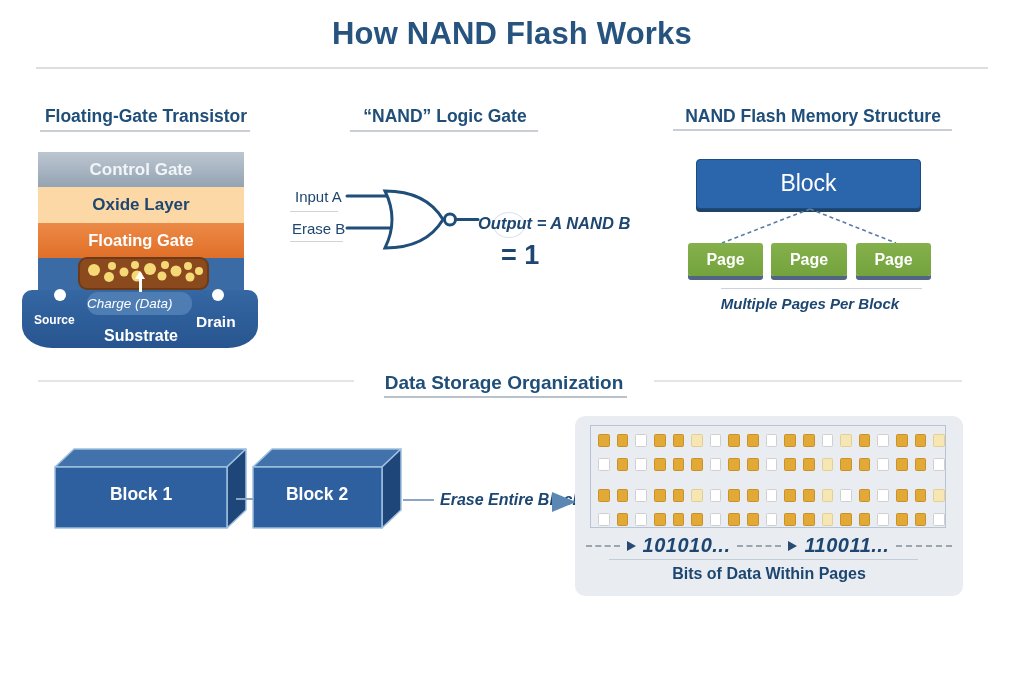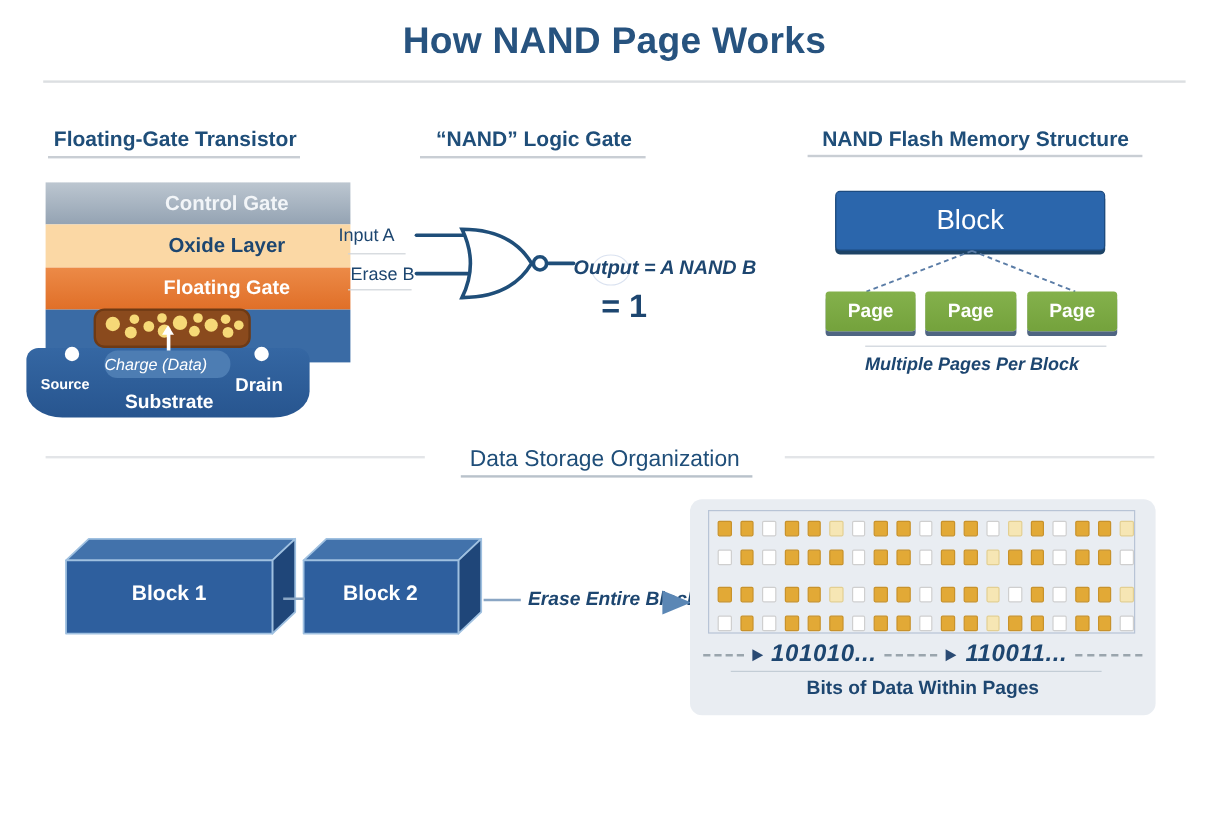--- a/index.html
+++ b/index.html
@@ -5,21 +5,21 @@
   html,body{margin:0;padding:0;background:#fff;}
   #canvas{position:relative;width:1024px;height:683px;background:#ffffff;overflow:hidden;
           font-family:"Liberation Sans",sans-serif;color:#1f4e79;}
   .abs{position:absolute;}
   
   .main-title{left:0;top:16px;width:1024px;text-align:center;font-size:31px;font-weight:bold;color:#27537f;letter-spacing:.2px;}
   .main-rule{left:36px;top:67px;width:952px;height:2px;background:#dcdfe2;}
   .sec-title{font-size:17.5px;font-weight:bold;color:#1f4e79;}
   .sec-rule{height:2px;background:#c9ced4;}
   
-  .layer{left:38px;width:206px;text-align:center;font-weight:bold;padding-left:48px;}
+  .layer{left:38px;width:206px;text-align:center;font-weight:bold;}
   .lay-control{top:152px;height:35px;line-height:35px;font-size:17px;color:#f2f5f8;
     background:linear-gradient(#bcc6d0,#94a3b3);}
   .lay-oxide{top:187px;height:36px;line-height:36px;font-size:17px;color:#1d4670;background:#fbd8a5;}
   .lay-float{top:223px;height:35px;line-height:35px;font-size:16.5px;color:#fff;
     background:linear-gradient(#ec8a47,#e06f28);}
   .lay-blue{top:258px;height:44px;background:#3a6ba5;}
   .substrate{left:22px;top:290px;width:236px;height:58px;background:linear-gradient(#3567a3,#27558f);
     border-radius:10px 10px 30px 30px / 10px 10px 22px 22px;}
   .charge-box{left:78px;top:257px;width:127px;height:29px;background:#8a4a1d;border:2px solid #6e3a15;border-radius:9px;}
   .charge-arrow-line{left:139px;top:277px;width:3px;height:21px;background:#fff;}
@@ -41,21 +41,21 @@
     text-align:center;line-height:46px;}
   .page-box{top:243px;width:75px;height:33px;background:linear-gradient(#84b14c,#74a23c);
     border-radius:3px;box-shadow:0 4px 0 #4f6582;color:#fff;font-weight:bold;font-size:16px;
     text-align:center;line-height:33px;}
   .mem-cap-rule{left:721px;top:288px;width:201px;height:1px;background:#ccd3da;}
   .mem-cap{left:688px;top:295px;width:244px;text-align:center;font-style:italic;font-weight:bold;
     font-size:15px;color:#1d4670;}
   
   .ds-rule{left:38px;top:380px;width:924px;height:2px;background:#e3e5e8;}
   .ds-title{left:354px;top:370px;width:300px;text-align:center;background:#fff;
-    font-size:19px;font-weight:normal;color:#1f4e79;padding:2px 0 21px;}
+    font-size:19px;font-weight:bold;color:#1f4e79;padding:2px 0 21px;}
   .ds-underline{left:384px;top:396px;width:243px;height:2px;background:#b9c2cb;}
   .blk3d-label{top:484px;width:130px;text-align:center;color:#fff;font-weight:bold;font-size:17.5px;}
   .erase-label{left:440px;top:491px;font-size:16px;font-style:italic;font-weight:bold;color:#1d4670;}
   .erase-arrow{left:552px;top:492px;width:0;height:0;border-top:10px solid transparent;
     border-bottom:10px solid transparent;border-left:24px solid #5b87b5;}
   
   .bits-panel{left:575px;top:416px;width:388px;height:180px;background:#e9edf2;border-radius:10px;}
   .bits-frame{left:15px;top:9px;width:356px;height:103px;border:1px solid #b8c4d6;box-sizing:border-box;
     padding:0 0 0 7px;}
   .bit-row{display:flex;gap:7px;}
@@ -72,21 +72,21 @@
   .stream-label{font-size:20px;font-weight:bold;font-style:italic;color:#1d4670;letter-spacing:.5px;}
   .bits-cap-rule{left:34px;top:143px;width:309px;height:1px;background:#c3cdd6;}
   .bits-cap{left:0;top:149px;width:388px;text-align:center;font-weight:bold;
     font-size:16px;color:#1d4670;}
 </style>
 </head>
 <body>
 
 <div id="canvas">
 
-  <div class="abs main-title">How NAND Page Works</div>
+  <div class="abs main-title">How NAND Flash Works</div>
   <div class="abs main-rule"></div>
 
   <div class="abs sec-title" style="left:41px;top:106px;width:210px;text-align:center;">Floating-Gate Transistor</div>
   <div class="abs sec-rule" style="left:40px;top:130px;width:210px;"></div>
 
   <div class="abs layer lay-control">
     <span>Control Gate</span>
   </div>
   <div class="abs layer lay-oxide">
     <span>Oxide Layer</span>
@@ -123,21 +123,21 @@
 
   <div class="abs term-dot" style="left:54px;top:289px;"></div>
   <div class="abs term-dot" style="left:212px;top:289px;"></div>
   <div class="abs lbl-w" style="left:34px;top:313px;font-size:12px;">Source</div>
   <div class="abs lbl-w" style="left:196px;top:313px;font-size:15.5px;">Drain</div>
   <div class="abs lbl-w" style="left:38px;top:327px;width:206px;text-align:center;font-size:16px;">Substrate</div>
 
   <div class="abs sec-title" style="left:350px;top:106px;width:190px;text-align:center;">“NAND” Logic Gate</div>
   <div class="abs sec-rule" style="left:350px;top:130px;width:188px;"></div>
 
-  <div class="abs in-label" style="left:282px;top:188px;">Input A</div>
+  <div class="abs in-label" style="left:295px;top:188px;">Input A</div>
   <div class="abs in-rule" style="left:290px;top:211px;width:48px;"></div>
   <div class="abs in-label" style="left:292px;top:220px;">Erase B</div>
   <div class="abs in-rule" style="left:290px;top:241px;width:53px;"></div>
 
   <svg class="abs" style="left:340px;top:183px;" width="150" height="80">
     <g stroke="#1f4e79" stroke-width="3" fill="none" stroke-linecap="round">
       <line x1="7" y1="13" x2="47" y2="13"></line>
       <line x1="7" y1="45" x2="55" y2="45"></line>
       <path d="M45,8 Q86,8 103,36.5 Q86,65 45,65 Q59,36.5 45,8 Z" fill="#ffffff"></path>
       <circle cx="110" cy="36.5" r="5.5" fill="#ffffff"></circle>

